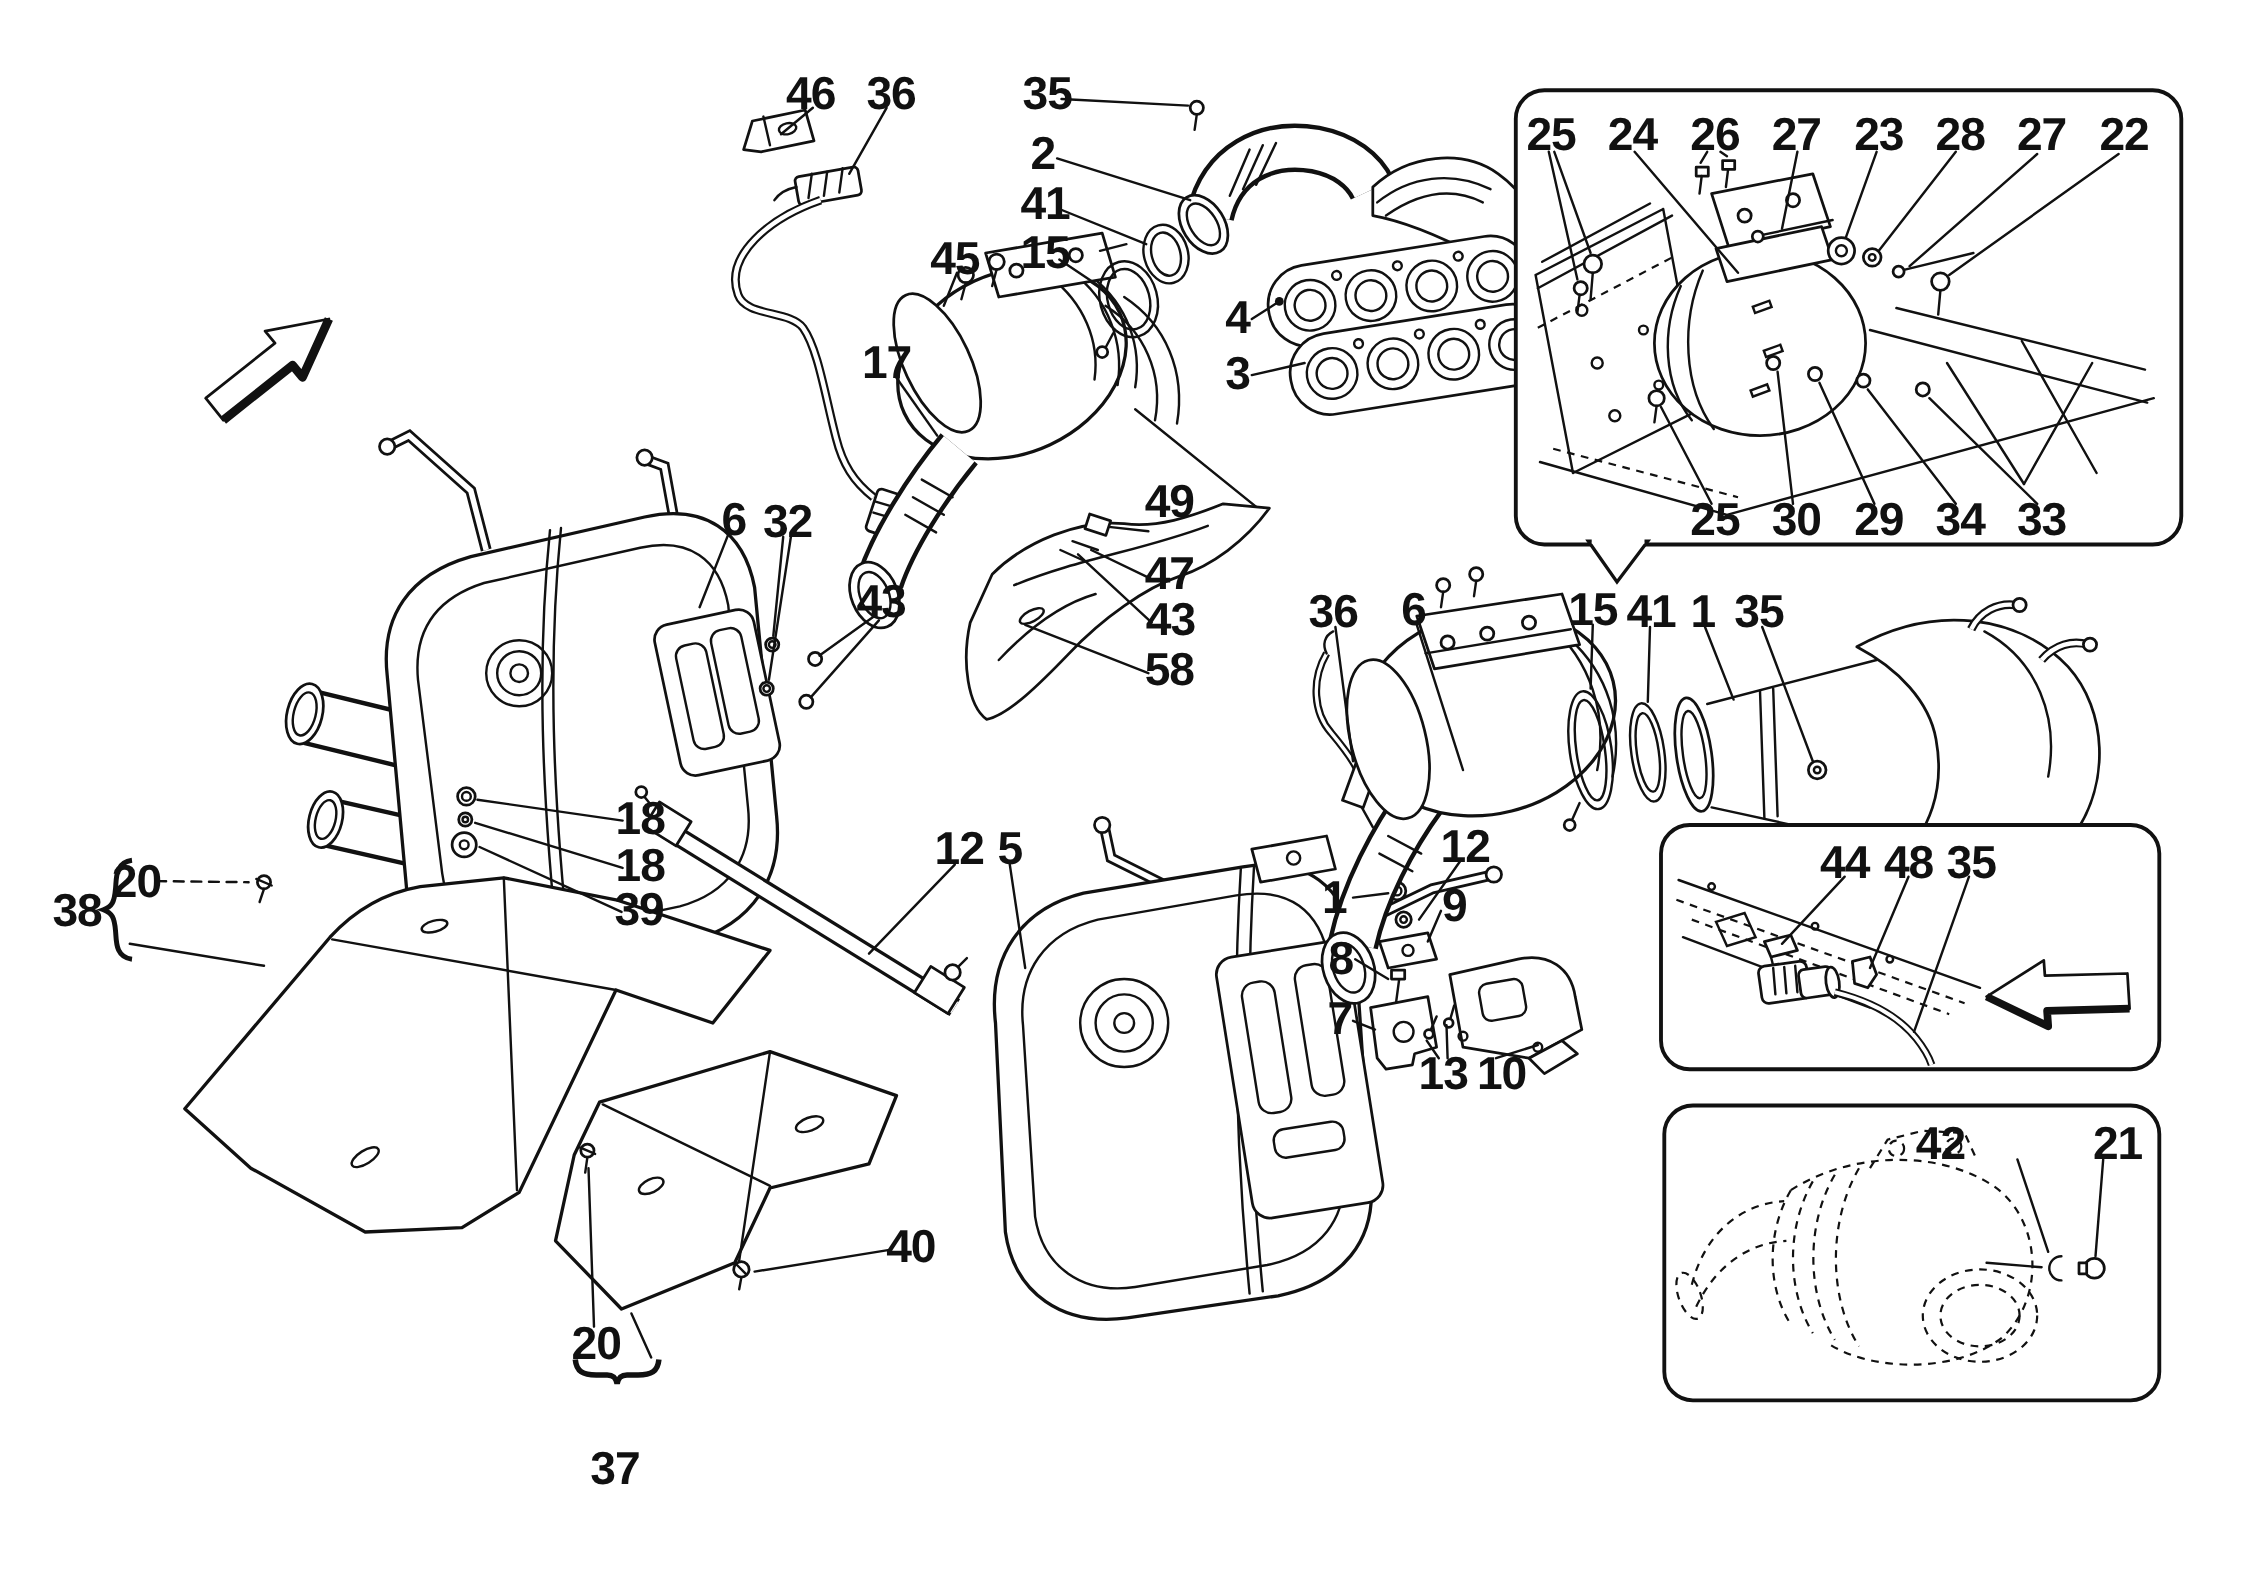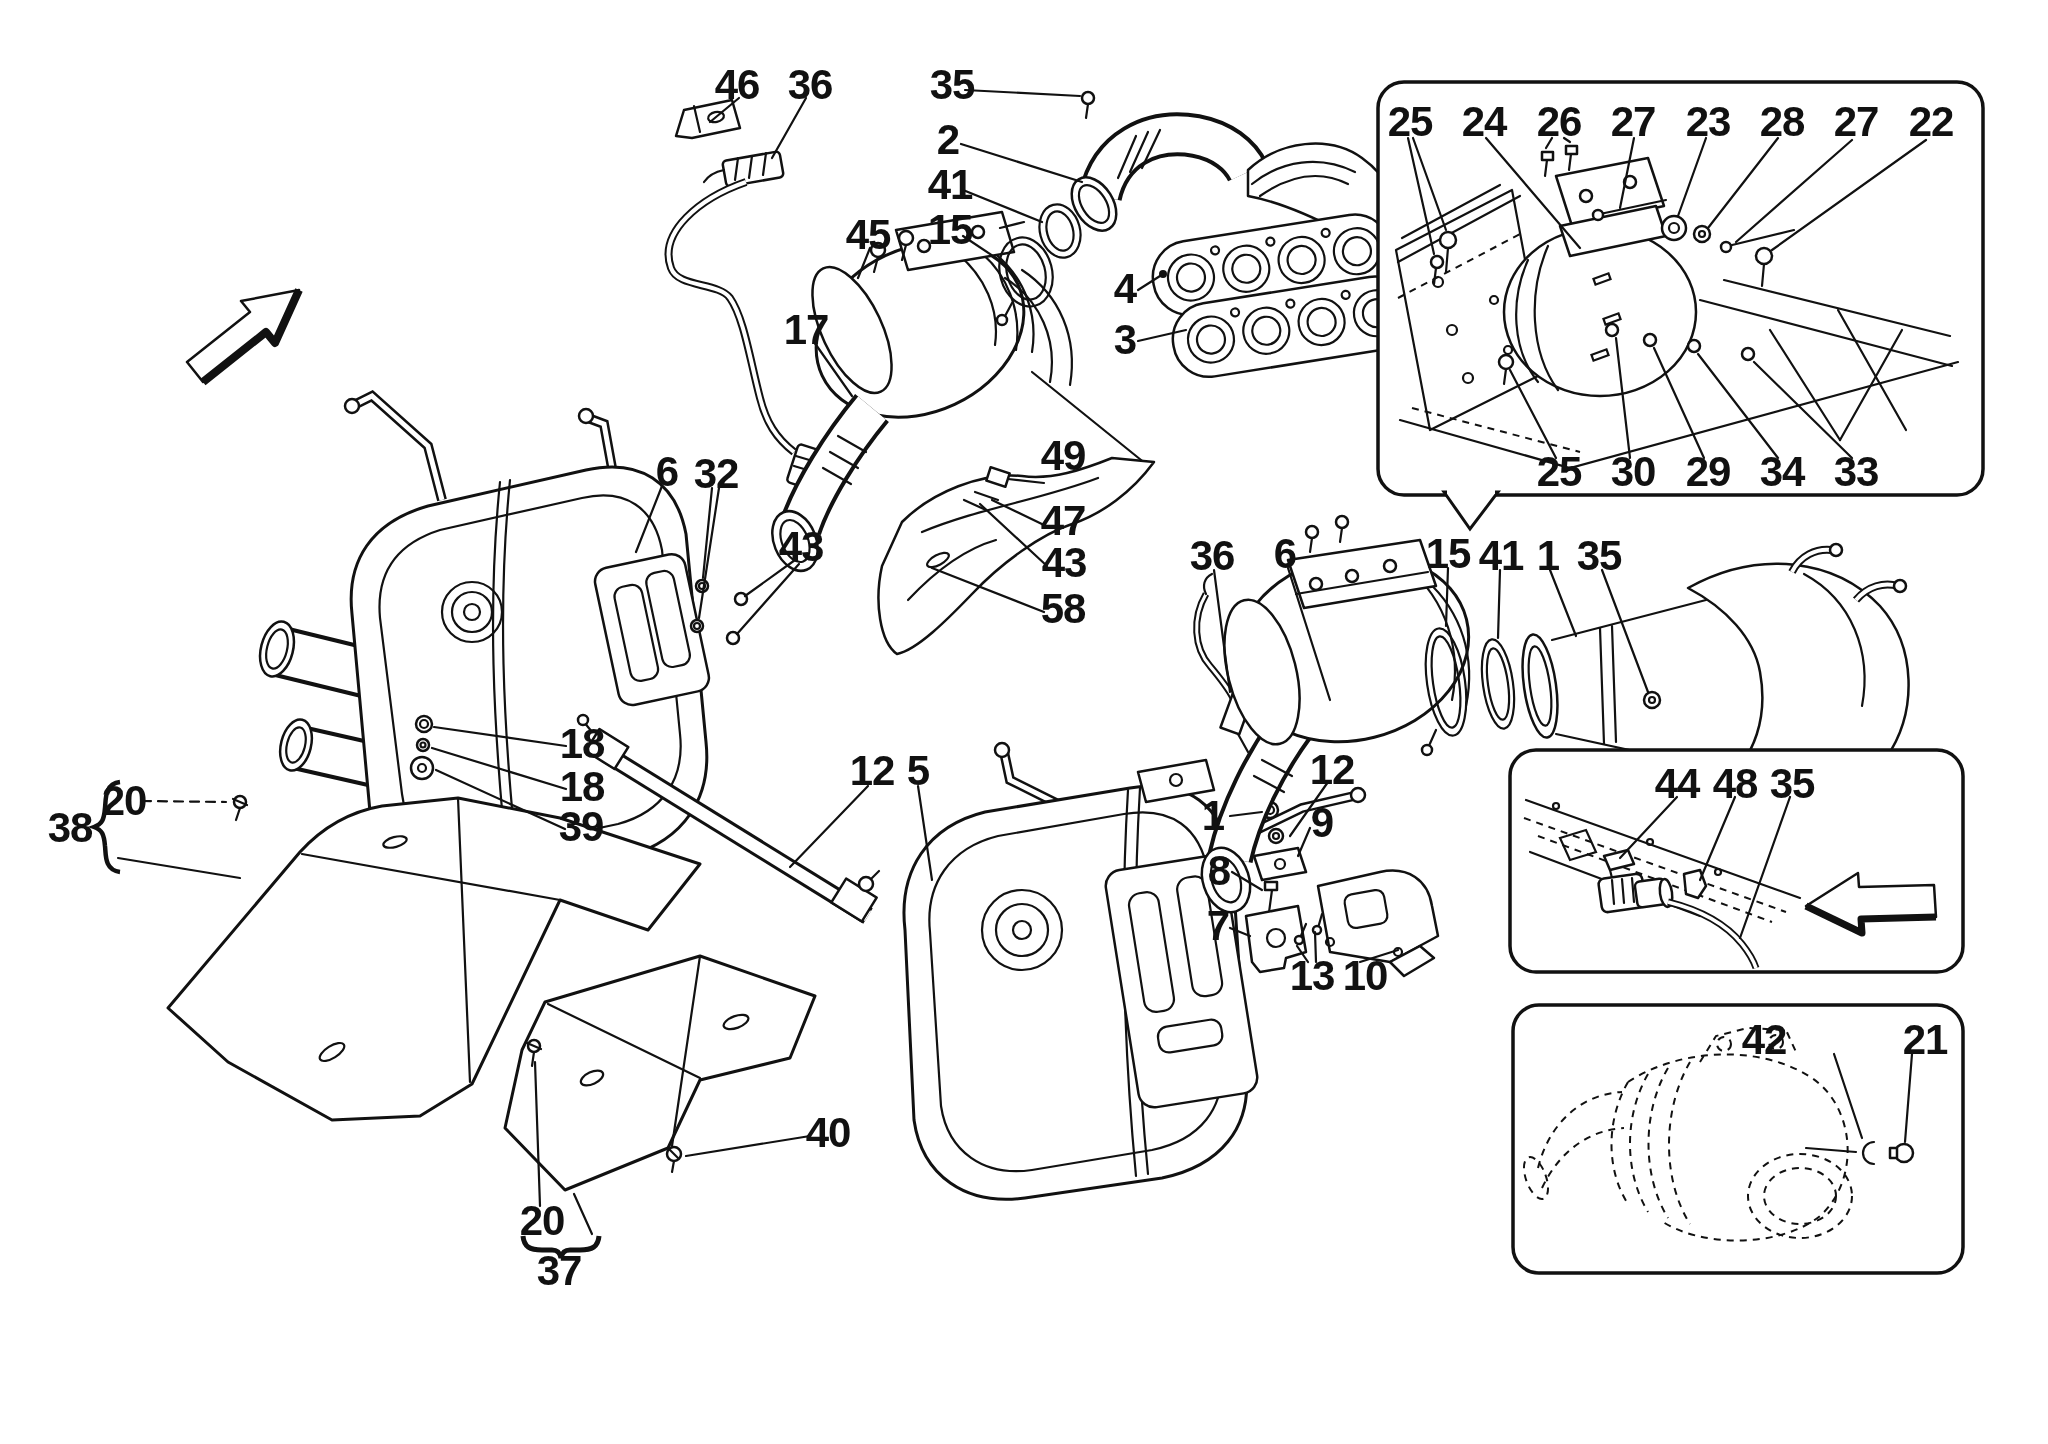--- a/index.html
+++ b/index.html
@@ -522,21 +522,21 @@
   <span class="callout" style="left:918px;top:771px">5</span>
   <span class="callout" style="left:1332px;top:770px">12</span>
   <span class="callout" style="left:1213px;top:816px">1</span>
   <span class="callout" style="left:1322px;top:823px">9</span>
   <span class="callout" style="left:1219px;top:871px">8</span>
   <span class="callout" style="left:1218px;top:926px">7</span>
   <span class="callout" style="left:1312px;top:976px">13</span>
   <span class="callout" style="left:1365px;top:976px">10</span>
   <span class="callout" style="left:828px;top:1133px">40</span>
   <span class="callout" style="left:542px;top:1221px">20</span>
-  <span class="callout" style="left:559px;top:1271px">37</span>
+  <span class="callout" style="left:559px;top:1335px">37</span>
   <span class="callout" style="left:1410px;top:122px">25</span>
   <span class="callout" style="left:1484px;top:122px">24</span>
   <span class="callout" style="left:1559px;top:122px">26</span>
   <span class="callout" style="left:1633px;top:122px">27</span>
   <span class="callout" style="left:1708px;top:122px">23</span>
   <span class="callout" style="left:1782px;top:122px">28</span>
   <span class="callout" style="left:1856px;top:122px">27</span>
   <span class="callout" style="left:1931px;top:122px">22</span>
   <span class="callout" style="left:1559px;top:472px">25</span>
   <span class="callout" style="left:1633px;top:472px">30</span>

